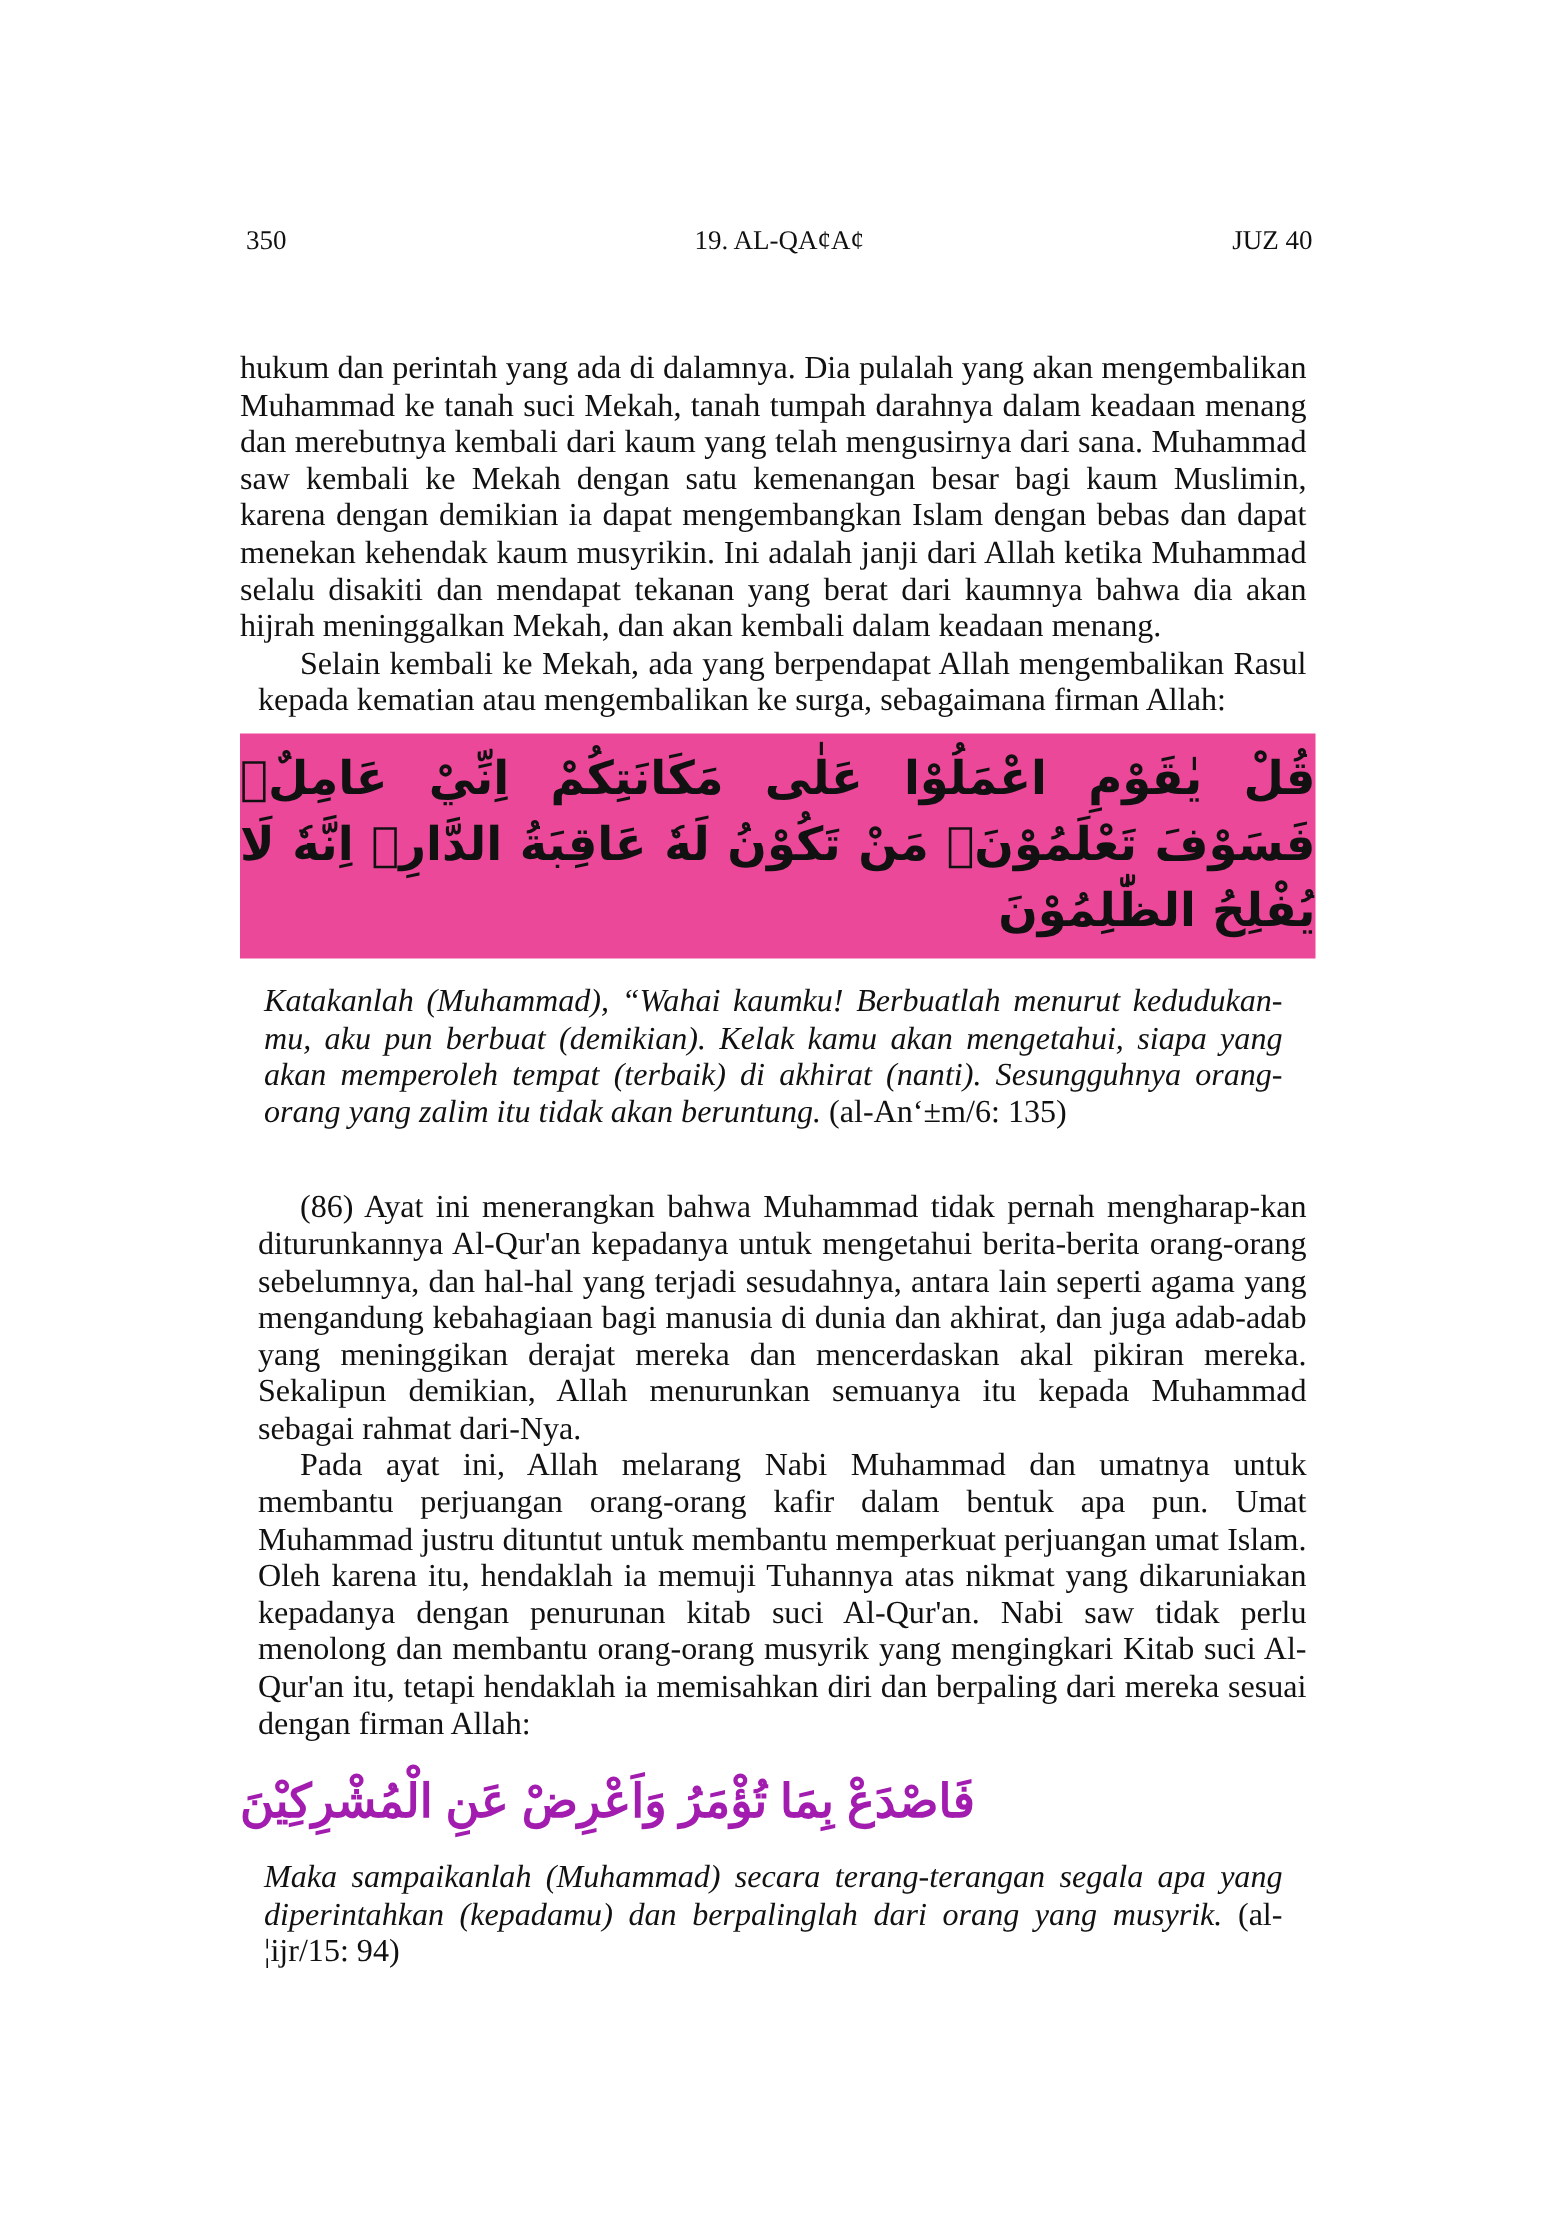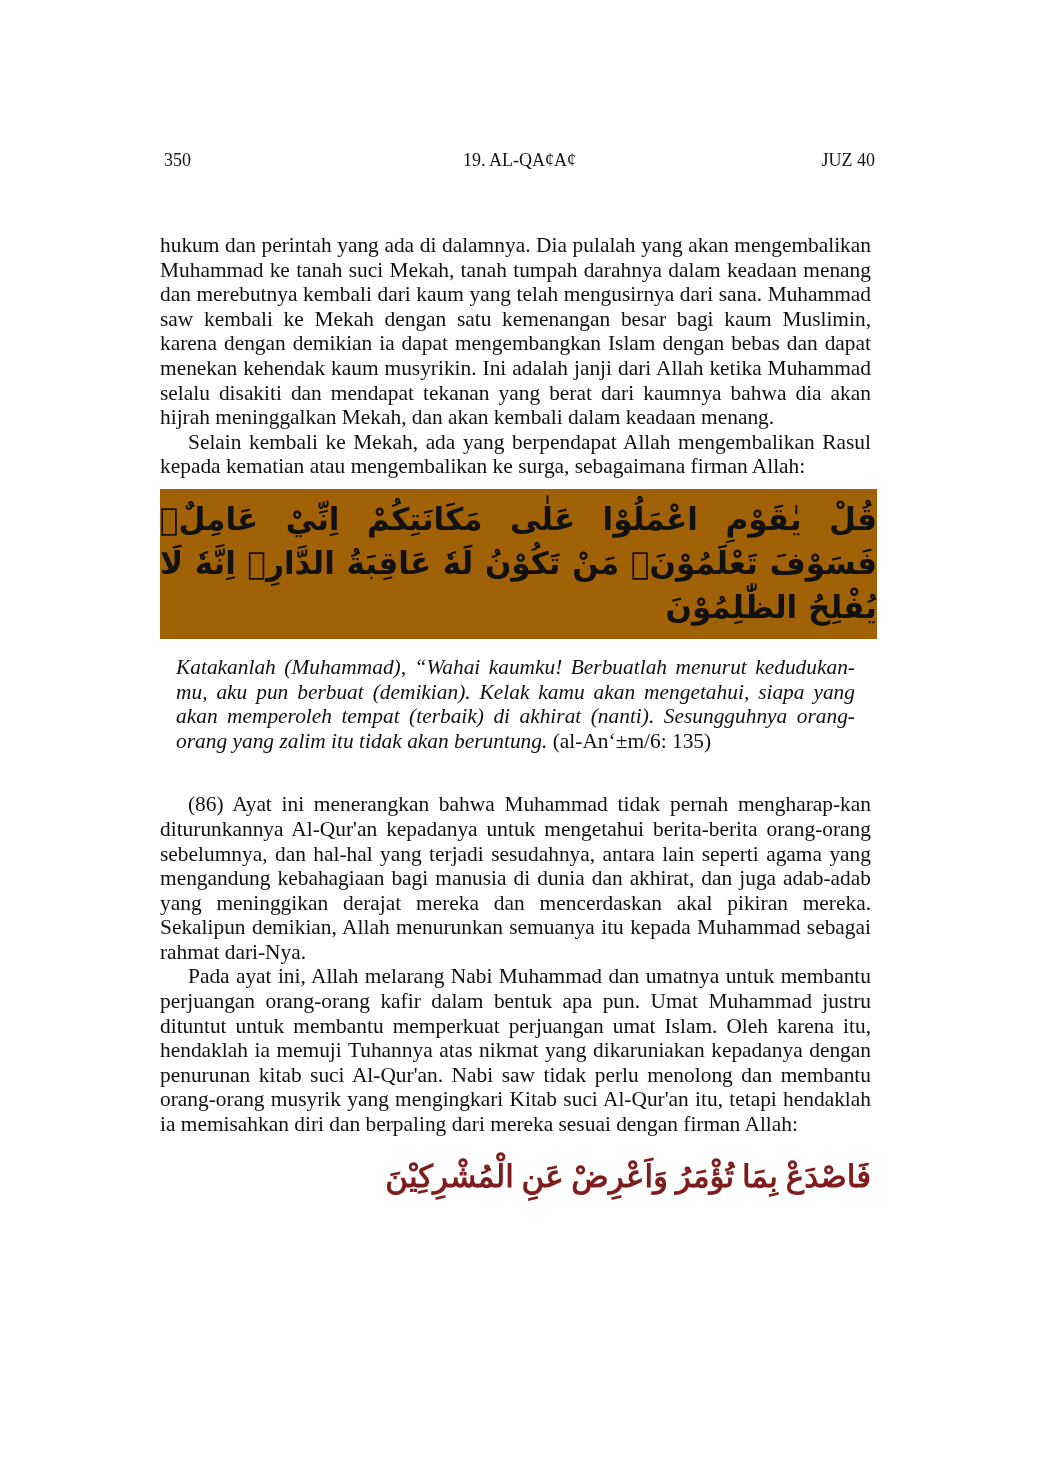--- a/index.html
+++ b/index.html
@@ -34,43 +34,43 @@
       left: 160px;
       width: 711px;
       font-size: 21.4px;
       line-height: 24.6px;
     }
     .para {
       margin: 0;
       text-align: justify;
       text-align-last: left;
     }
-    .para.indent { text-indent: 28px; }
+    .para.indent { text-indent: 28px; margin-left: 12px; }
     .arabic-panel {
-      background: #a16207;
+      background: #ec4899;
       margin: 10px -6px 8px 0;
       padding: 8px 0 10px 0;
       direction: rtl;
       text-align: justify;
       text-align-last: right;
       font-family: "DejaVu Sans", sans-serif;
       font-size: 31px;
       line-height: 44px;
       font-weight: bold;
       color: #111;
     }
     .arabic-center {
       direction: rtl;
-      text-align: right;
-      font-family: Liberation Serif, serif;
+      text-align: left;
+      font-family: Liberation Sans, sans-serif;
       font-size: 31px;
       line-height: 44px;
       font-weight: bold;
       margin: 18px 0 14px 0;
-      color: #7f1d1d;
+      color: #a21caf;
     }
     .translation {
       margin: 16px;
       font-style: italic;
       text-align: justify;
       text-align-last: left;
     }
     .translation .ref { font-style: normal; }
     .gap { height: 23px; }
   </style>
@@ -91,13 +91,14 @@
 
   <p class="translation"><span>Katakanlah (Muhammad), “Wahai kaumku! Berbuatlah menurut kedudukan-mu, aku pun berbuat (demikian). Kelak kamu akan mengetahui, siapa yang akan memperoleh tempat (terbaik) di akhirat (nanti). Sesungguhnya orang-orang yang zalim itu tidak akan beruntung.</span> <span class="ref">(al-An‘±m/6: 135)</span></p>
 
   <div class="gap"></div>
 
   <p class="para indent">(86) Ayat ini menerangkan bahwa Muhammad tidak pernah mengharap-kan diturunkannya Al-Qur'an kepadanya untuk mengetahui berita-berita orang-orang sebelumnya, dan hal-hal yang terjadi sesudahnya, antara lain seperti agama yang mengandung kebahagiaan bagi manusia di dunia dan akhirat, dan juga adab-adab yang meninggikan derajat mereka dan mencerdaskan akal pikiran mereka. Sekalipun demikian, Allah menurunkan semuanya itu kepada Muhammad sebagai rahmat dari-Nya.</p>
   <p class="para indent">Pada ayat ini, Allah melarang Nabi Muhammad dan umatnya untuk membantu perjuangan orang-orang kafir dalam bentuk apa pun. Umat Muhammad justru dituntut untuk membantu memperkuat perjuangan umat Islam. Oleh karena itu, hendaklah ia memuji Tuhannya atas nikmat yang dikaruniakan kepadanya dengan penurunan kitab suci Al-Qur'an. Nabi saw tidak perlu menolong dan membantu orang-orang musyrik yang mengingkari Kitab suci Al-Qur'an itu, tetapi hendaklah ia memisahkan diri dan berpaling dari mereka sesuai dengan firman Allah:</p>
 
   <div class="arabic-center">فَاصْدَعْ بِمَا تُؤْمَرُ وَاَعْرِضْ عَنِ الْمُشْرِكِيْنَ</div>
 
+  <p class="translation"><span>Maka sampaikanlah (Muhammad) secara terang-terangan segala apa yang diperintahkan (kepadamu) dan berpalinglah dari orang yang musyrik.</span> <span class="ref">(al-¦ijr/15: 94)</span></p>
 </div>
 
 </body></html>

